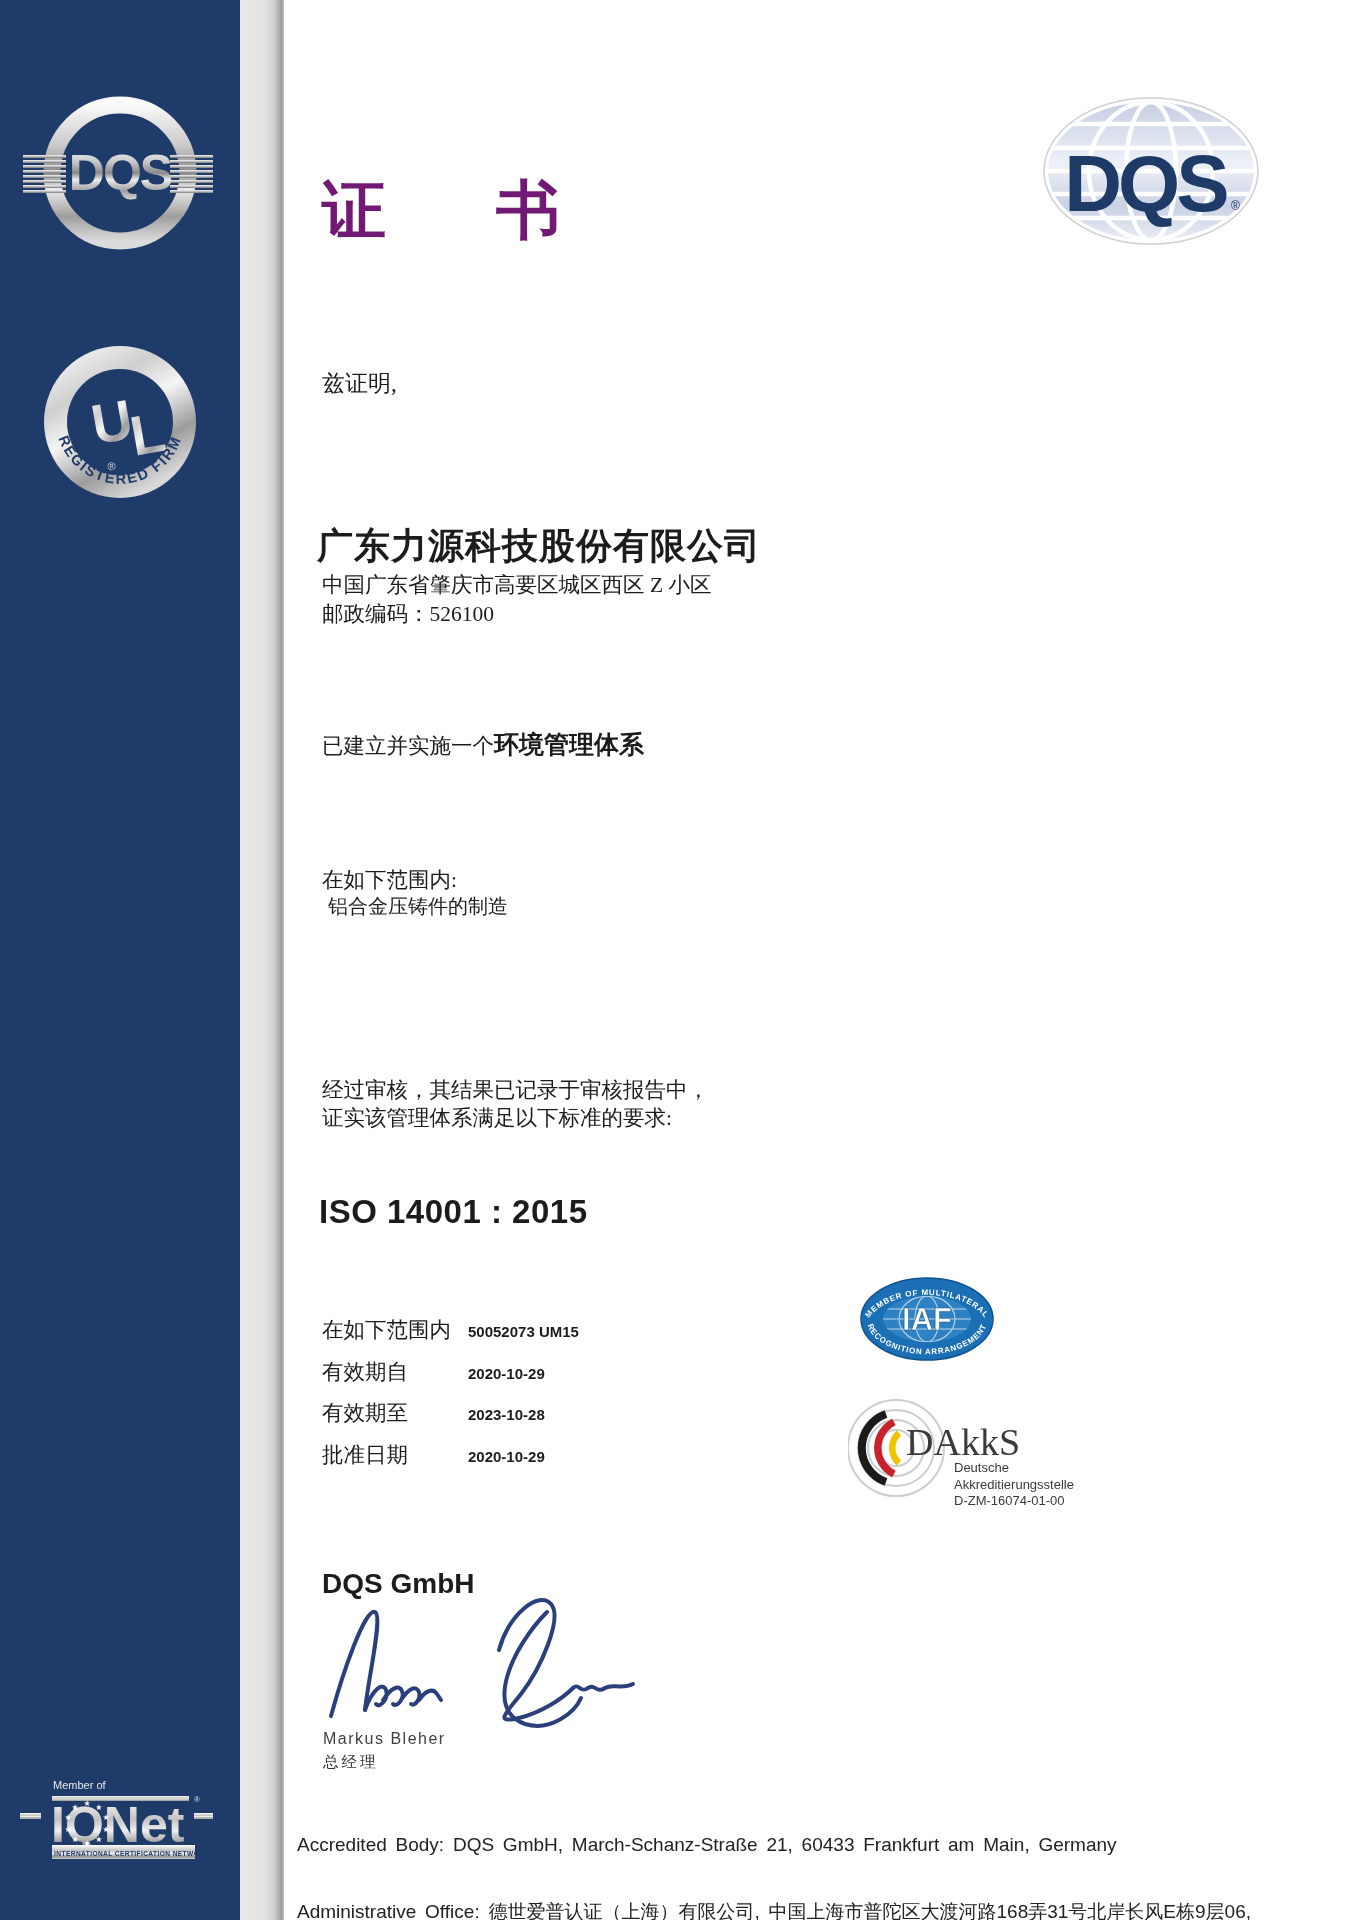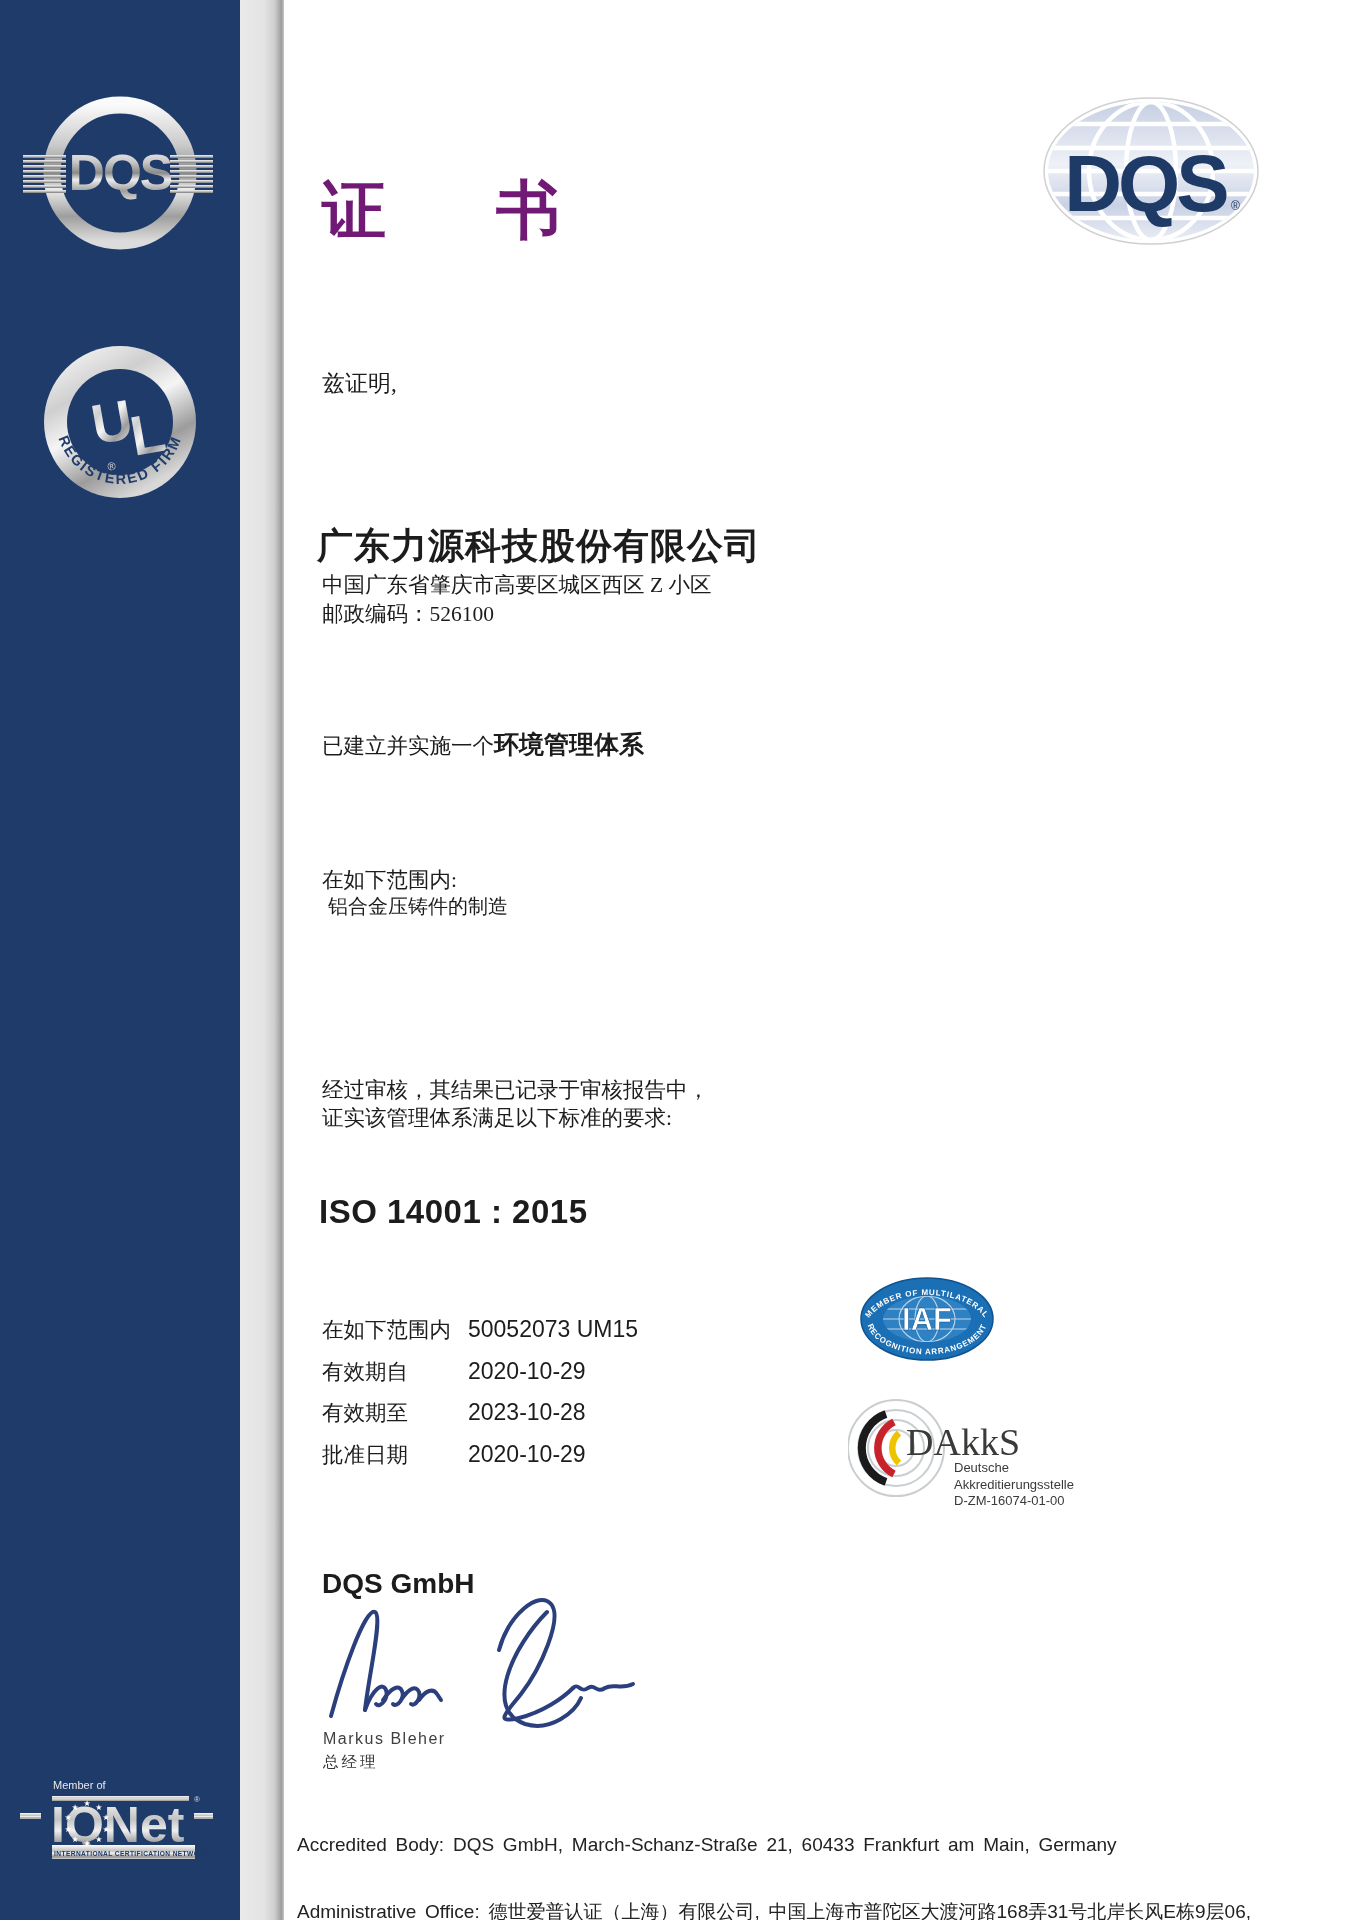--- a/index.html
+++ b/index.html
@@ -22,21 +22,21 @@
   .built{position:absolute;left:322px;top:706px;font-size:21.5px;}
   .built .sys{font-family:"Liberation Sans","DejaVu Sans",sans-serif;font-weight:bold;font-size:25px;}
   .scope-intro{position:absolute;left:322px;top:843px;font-size:21.5px;}
   .scope{position:absolute;left:328px;top:873px;font-size:20px;}
   .audit1{position:absolute;left:322px;top:1053px;font-size:21.5px;}
   .audit2{position:absolute;left:322px;top:1081px;font-size:21.5px;}
   .standard{position:absolute;left:319px;top:1160px;font-size:33px;font-weight:bold;letter-spacing:0.5px;}
   .details{position:absolute;left:322px;top:1315px;width:420px;}
   .drow{display:flex;align-items:baseline;height:41.5px;}
   .dlabel{flex:0 0 146px;font-family:"Liberation Serif","DejaVu Serif",serif;font-size:21.5px;}
-  .dvalue{font-size:23px;}
+  .dvalue{font-size:15px;font-weight:bold;}
   .issuer{position:absolute;left:322px;top:1540px;font-size:28px;font-weight:bold;}
   .signer-name{position:absolute;left:323px;top:1714px;font-size:16px;letter-spacing:1.5px;color:#3f3f3f;}
   .signer-title{position:absolute;left:323px;top:1736px;font-size:15.5px;letter-spacing:3px;color:#333;}
   .footer{position:absolute;left:297px;top:1789px;font-size:19px;line-height:22.4px;
           word-spacing:3.5px;color:#222;white-space:pre-wrap;width:1010px;}
 
   
   .dqs-emblem{position:absolute;left:20px;top:95px;}
   .ul-emblem{position:absolute;left:42px;top:344px;}
   .iqnet-logo{position:absolute;left:18px;top:1778px;}

